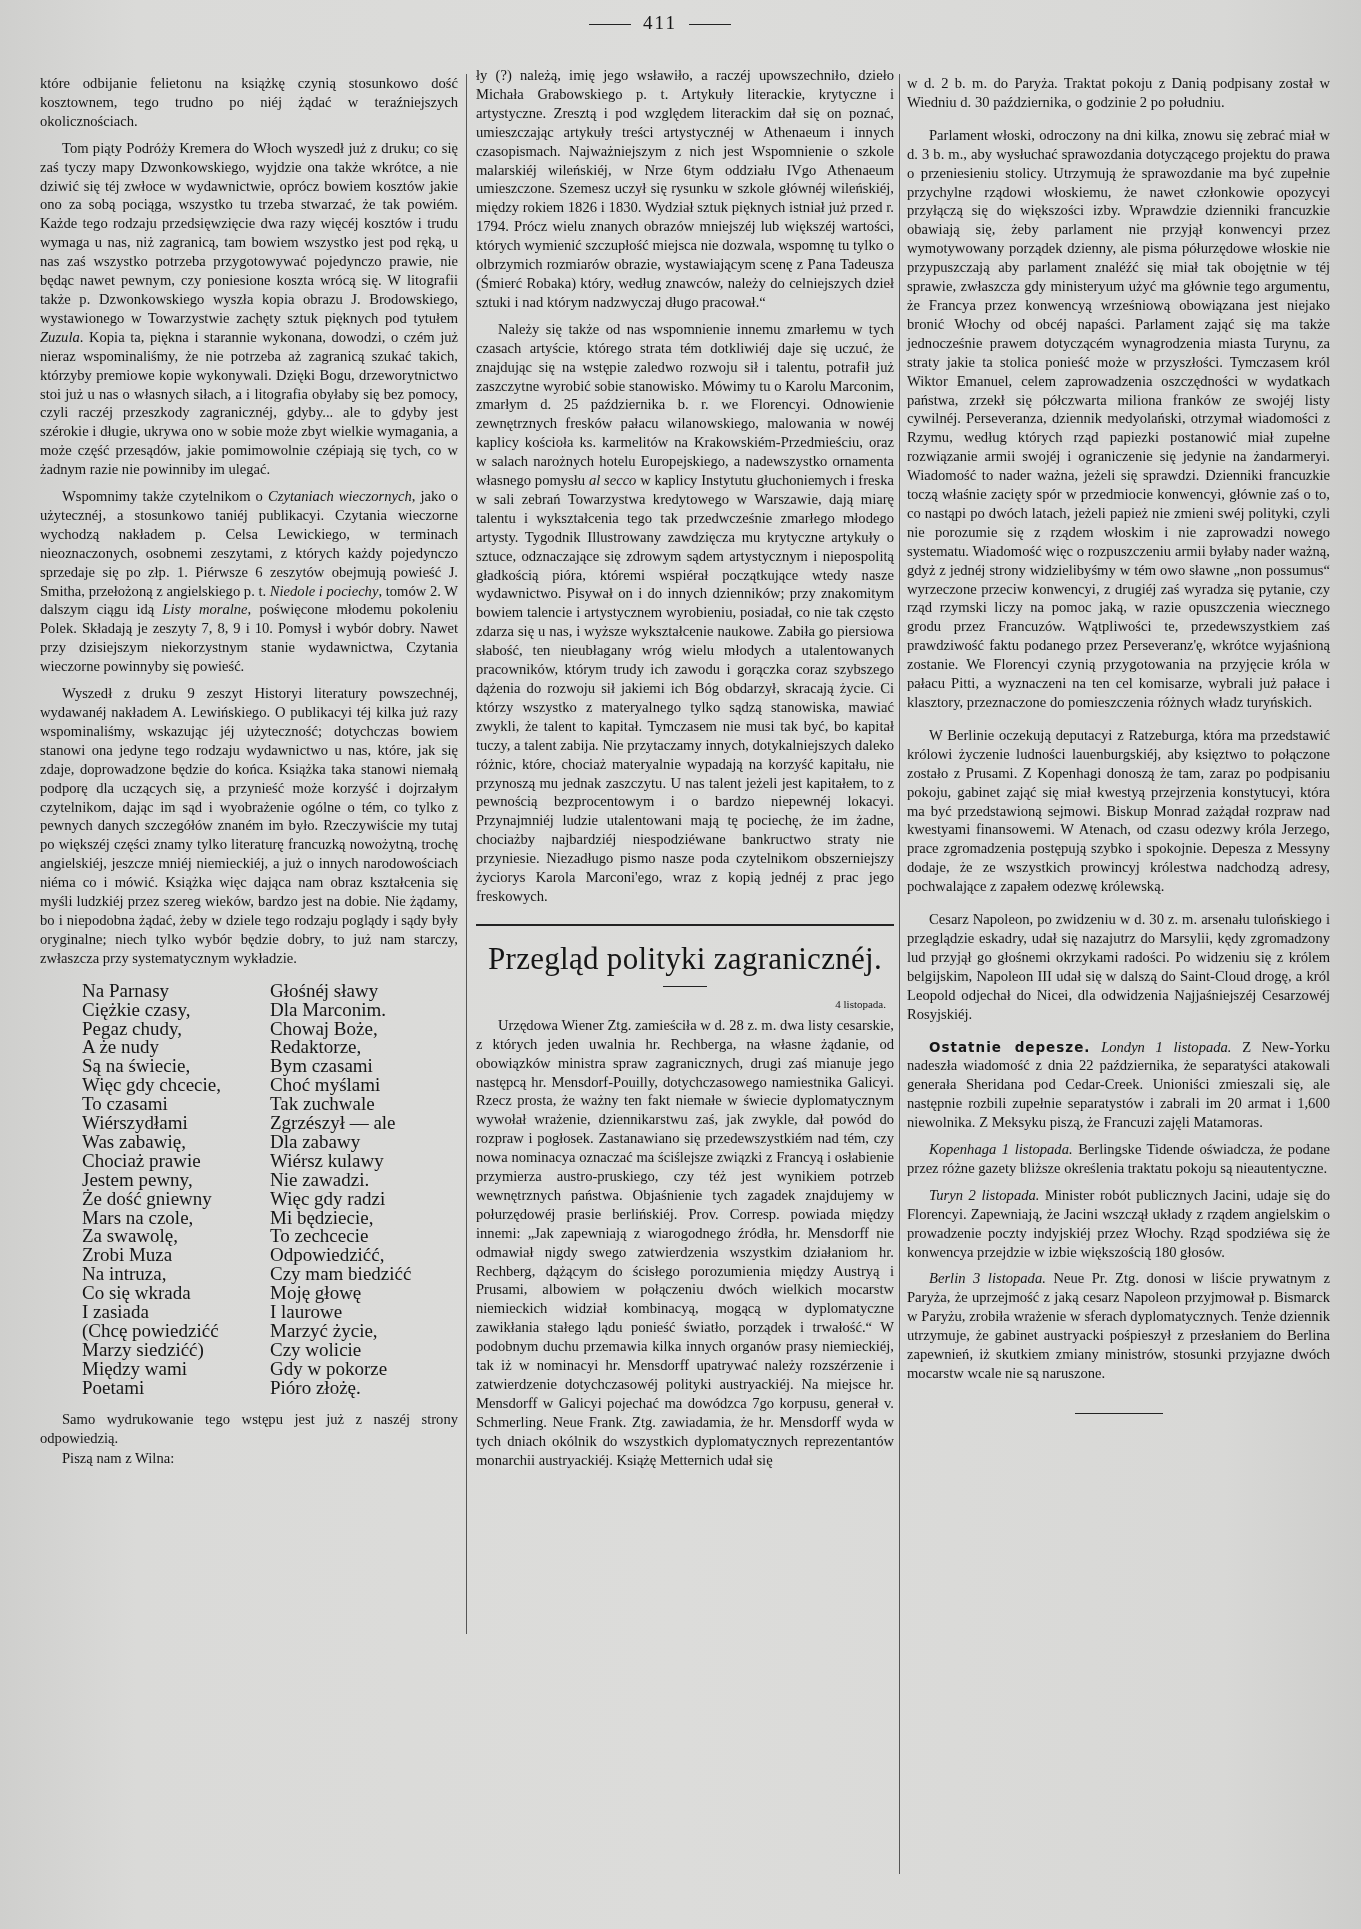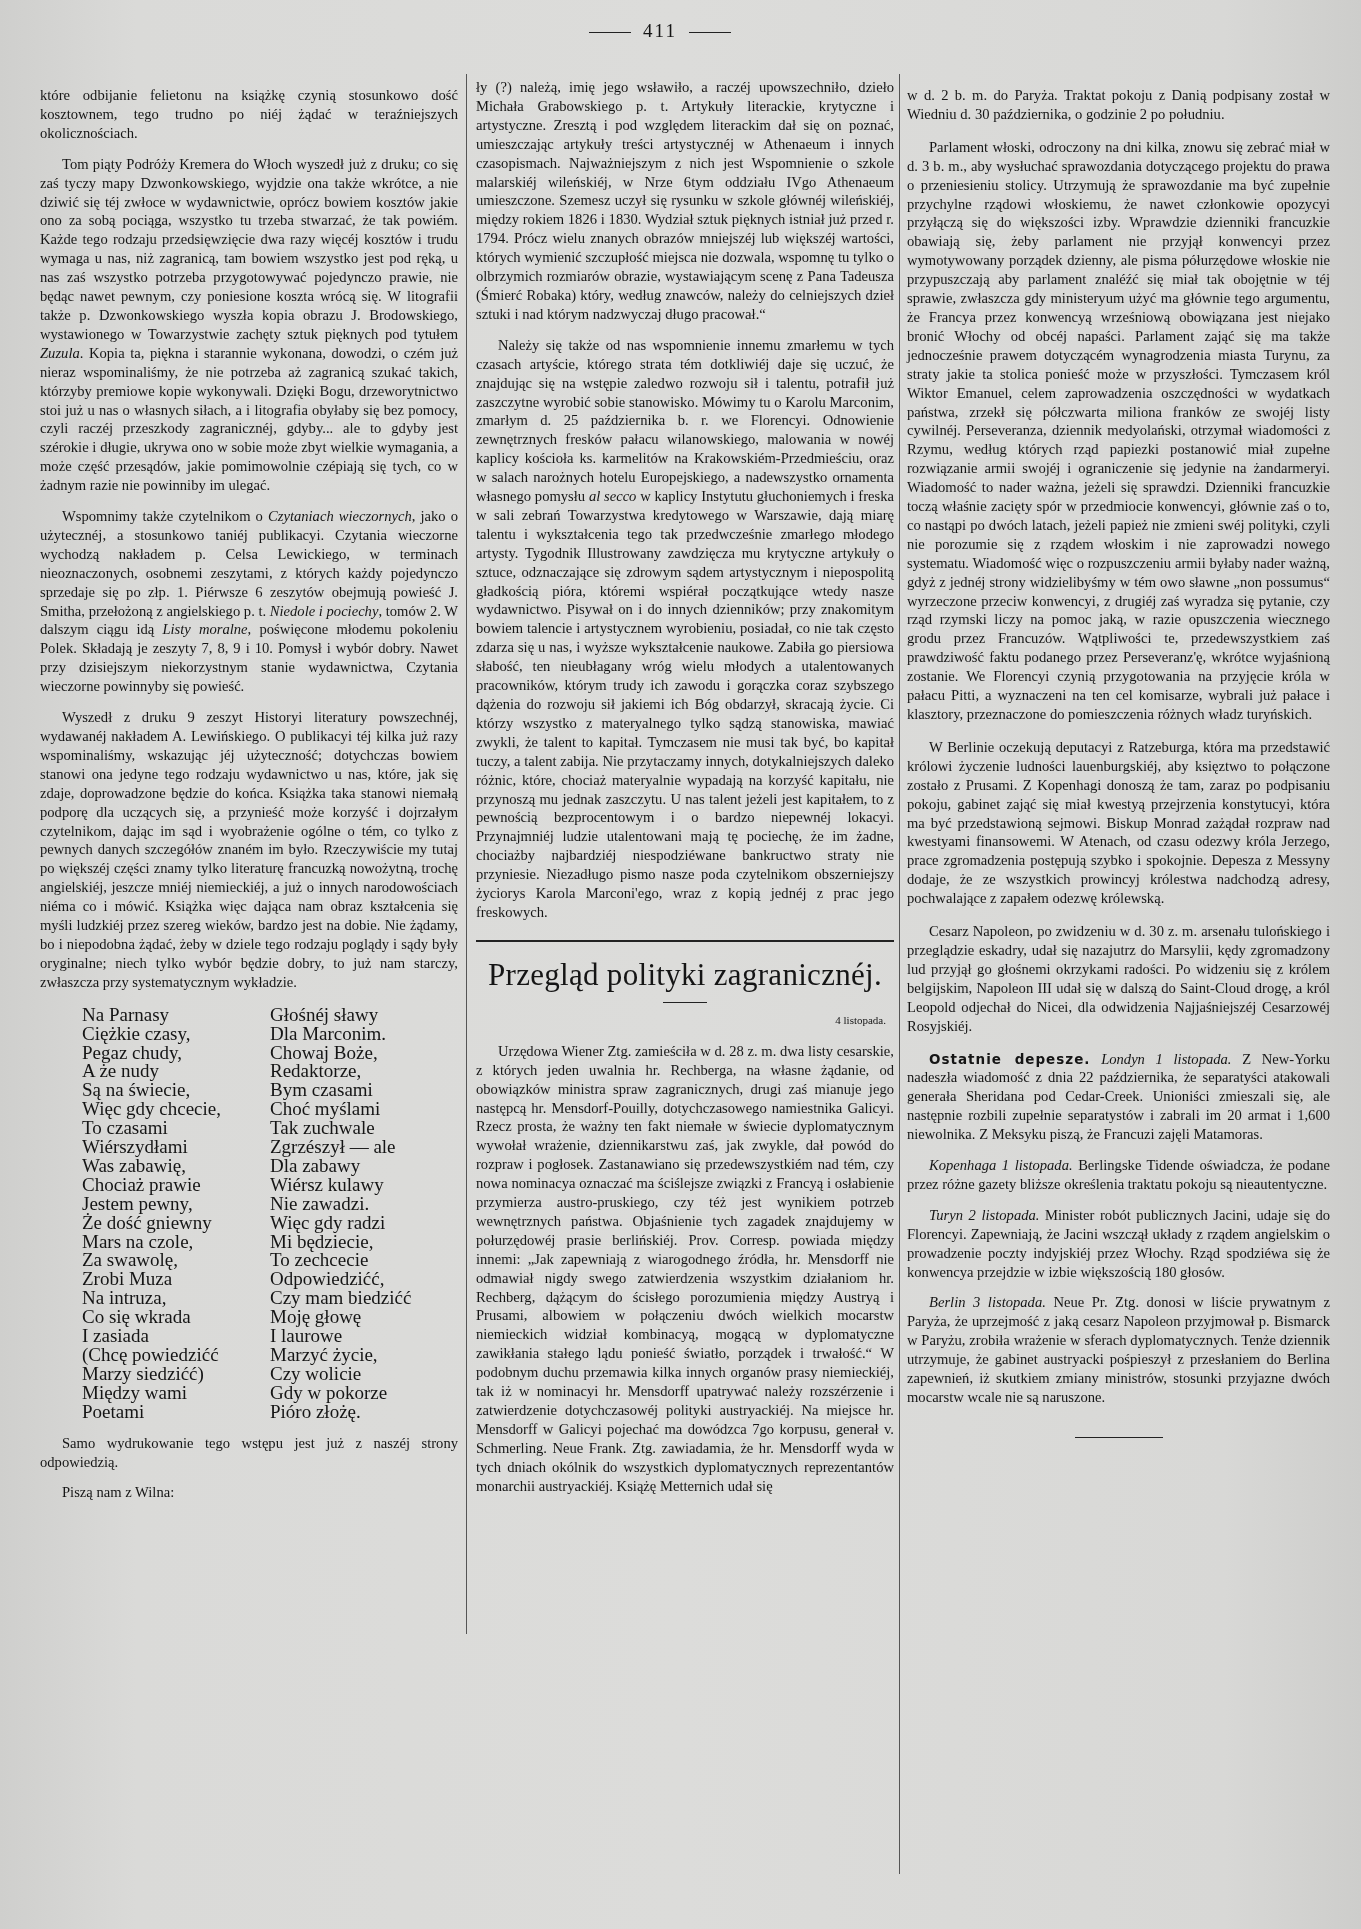--- a/index.html
+++ b/index.html
@@ -9,36 +9,36 @@
     font-family: "Liberation Serif", "DejaVu Serif", serif;
     color: #151515;
     position: relative;
     overflow: hidden;
   }
   .page {
     position: absolute; left: 0; top: 0; width: 1361px; height: 1929px;
     background: linear-gradient(90deg, #cfcfcd 0%, #dadad8 10%, #dcdcda 50%, #d8d8d6 90%, #cdcdcb 100%);
   }
   .page-number {
-    position: absolute; top: 20px; left: 560px; width: 200px;
+    position: absolute; top: 12px; left: 560px; width: 200px;
     text-align: center; font-size: 19px; letter-spacing: 2px;
   }
   .page-number .dash { display: inline-block; width: 42px; border-top: 1.5px solid #222; vertical-align: middle; margin: 0 12px; }
   .col {
     position: absolute; top: 74px;
     font-size: 14.6px; line-height: 18.9px;
     text-align: justify; hyphens: manual;
   }
   .col1 { left: 40px; width: 418px; }
   .col2 { left: 476px; width: 418px; top: 66px; }
   .col3 { left: 907px; width: 423px; top: 74px; }
   .rule-v { position: absolute; top: 74px; width: 1px; background: #555; }
   .rule1 { left: 466px; height: 1560px; }
   .rule2 { left: 899px; height: 1800px; }
-  p { margin: 12px 0 8px 0; text-indent: 22px; }
+  p { margin: 0 0 8px 0; text-indent: 22px; }
   p.noind { text-indent: 0; }
   p.tight { margin-bottom: 2px; }
   i { font-style: italic; }
   .poem {
     display: flex; gap: 0; margin: 14px 0 12px 0; padding-left: 42px;
     font-size: 19px; line-height: 18.9px;
   }
   .poem .stanza { width: 205px; }
   .poem .line { display: block; white-space: nowrap; }
   .sep-double {

